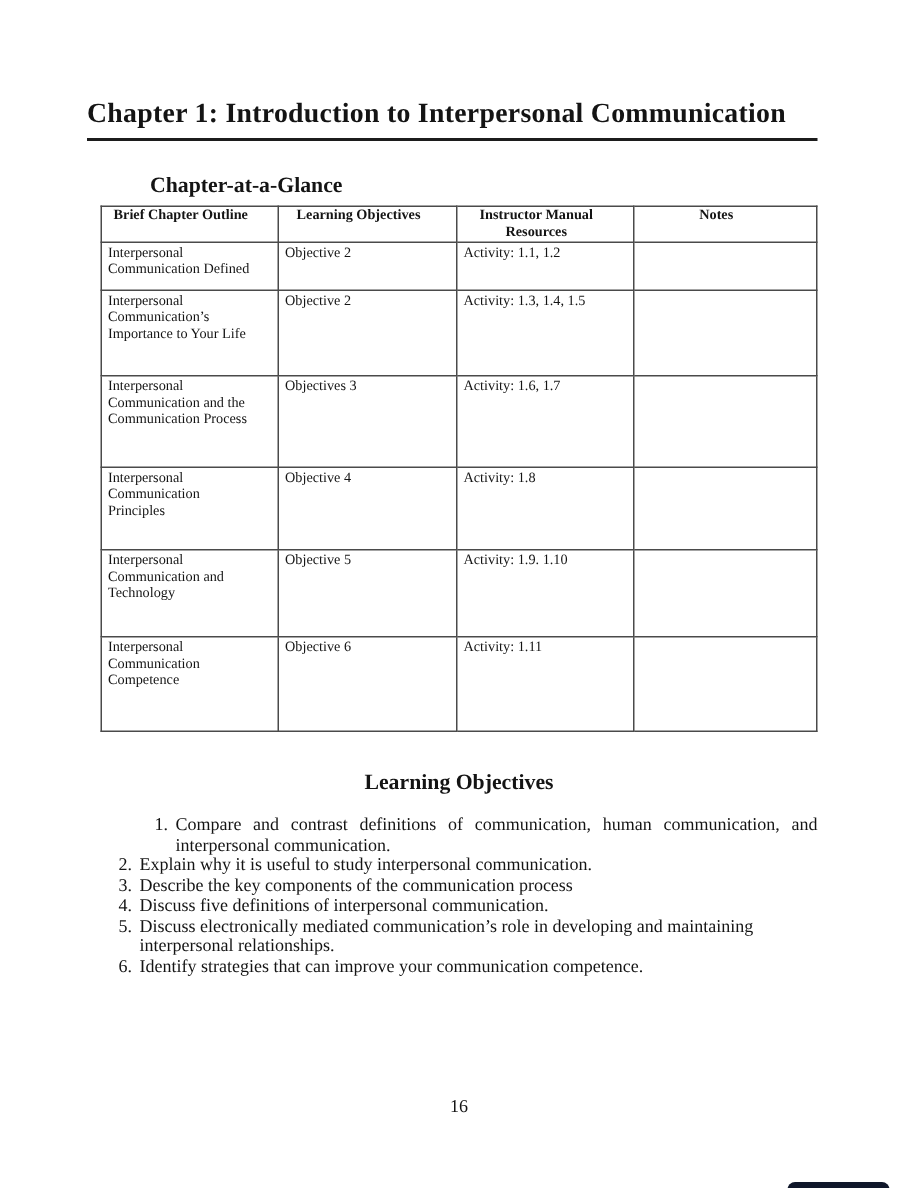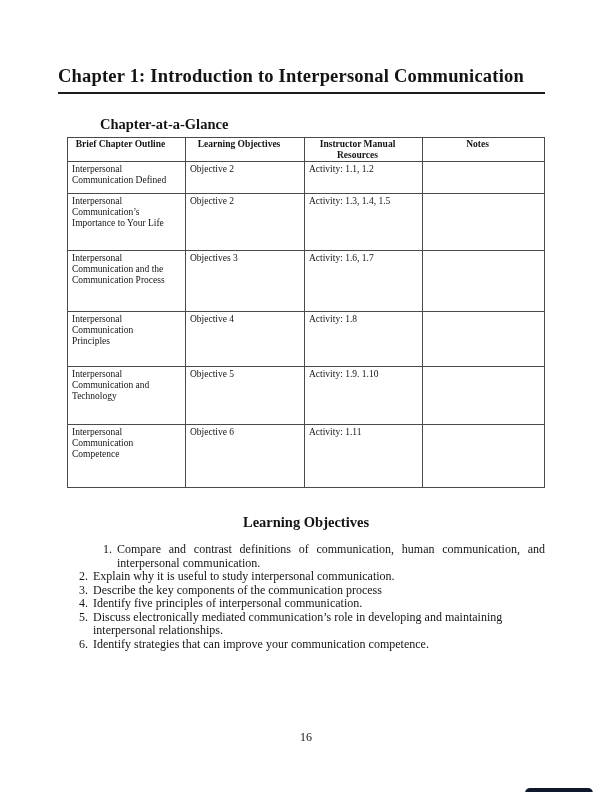--- a/index.html
+++ b/index.html
@@ -195,21 +195,21 @@
     </tbody>
   </table>
 
   <div class="lo-heading">Learning Objectives</div>
 
 
   <ol class="lo-list">
     <li class="justify">Compare and contrast definitions of communication, human communication, and interpersonal communication.</li>
     <li>Explain why it is useful to study interpersonal communication.</li>
     <li>Describe the key components of the communication process</li>
-    <li>Identify five principles of interpersonal communication.</li>
+    <li>Discuss five definitions of interpersonal communication.</li>
     <li>Discuss electronically mediated communication’s role in developing and maintaining interpersonal relationships.</li>
     <li>Identify strategies that can improve your communication competence.</li>
   </ol>
 
   <div class="page-number">16</div>
 
   <div class="brand-badge">
     <span class="plus-icon">
       <svg width="12" height="12" viewBox="0 0 12 12">
         <line x1="6" y1="1" x2="6" y2="11" stroke="#8184ee" stroke-width="1.4"></line>

